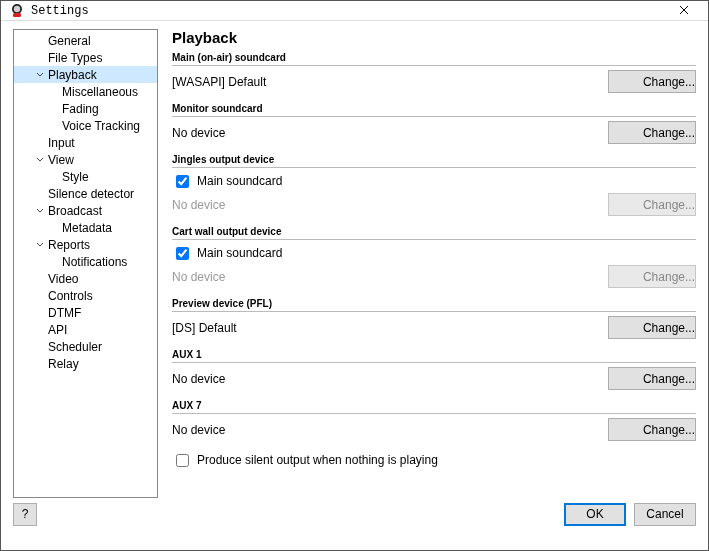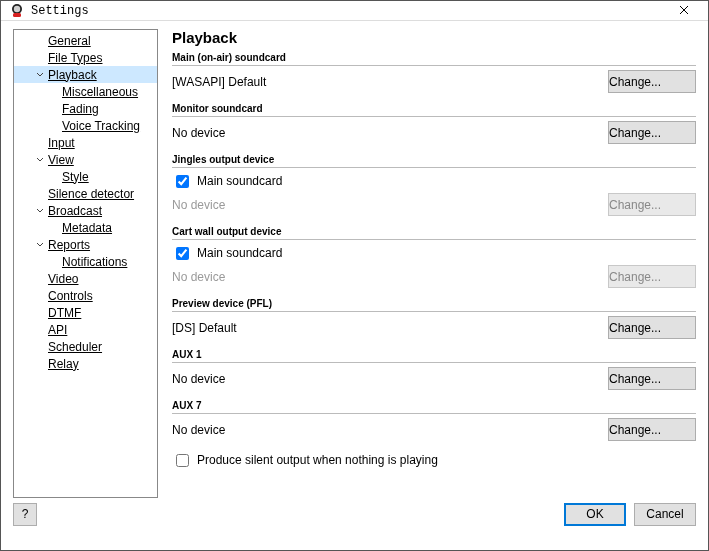--- a/index.html
+++ b/index.html
@@ -57,21 +57,21 @@
     cursor: default;
   }
   .tree-item.selected { background: #cde8ff; }
   .tree-caret {
     width: 12px;
     display: inline-flex;
     justify-content: center;
     color: #555;
     font-size: 9px;
   }
-  .tree-label { padding-left: 2px; text-decoration: underline; }
+  .tree-label { padding-left: 2px; }
   .indent-1 { padding-left: 20px; }
   .indent-2 { padding-left: 34px; }
 
   .main {
     flex: 1;
     padding: 0 0 0 14px;
     overflow: auto;
   }
   .page-title {
     font-size: 15px;
@@ -93,21 +93,21 @@
     min-height: 22px;
   }
   .value { flex: 1; }
   .value.disabled { color: #9a9a9a; }
   .change-btn {
     width: 88px;
     height: 23px;
     background: #e1e1e1;
     border: 1px solid #adadad;
     font: inherit;
-    text-align: left;
+    text-align: right;
     cursor: default;
     padding: 0;
   }
   .change-btn:disabled {
     color: #888;
     border-color: #c8c8c8;
     background: #e9e9e9;
   }
   .chk-row {
     display: flex;

